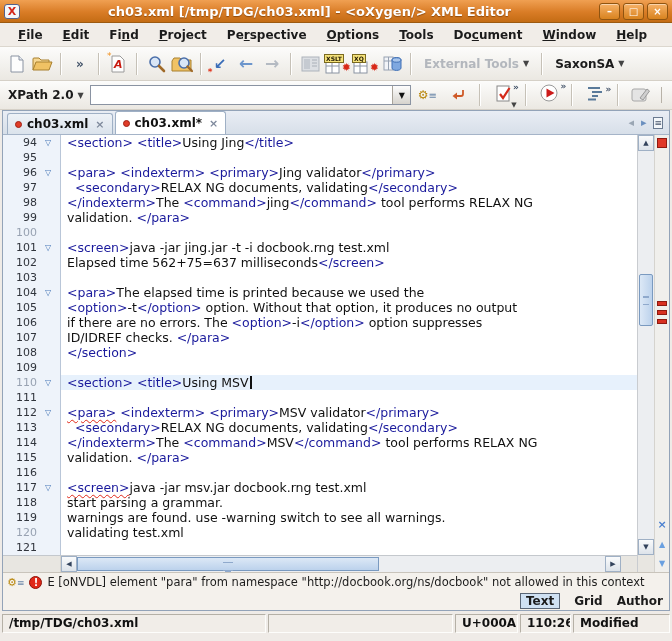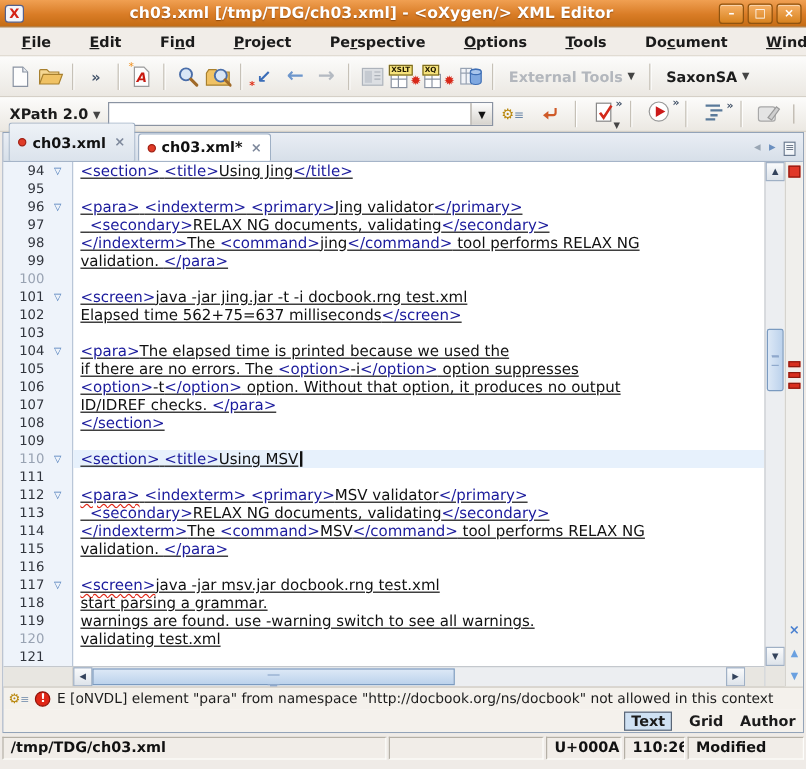--- a/index.html
+++ b/index.html
@@ -14,21 +14,21 @@
     color:#d42418; font-weight:bold; font-size:11px; line-height:13px; text-align:center; flex:none; }
   .title-text { flex:1; text-align:center; color:#fff; font-weight:bold; font-size:13px;
     text-shadow:0 1px 1px rgba(90,40,0,.55); white-space:nowrap; overflow:hidden; }
   .winbtns { display:flex; gap:3px; flex:none; }
   .winbtn { width:21px; height:17px; border-radius:3px; border:1px solid #8f5410;
     background:linear-gradient(#f7b167,#d8831f); color:#fff; font-size:10px; font-weight:bold;
     display:flex; align-items:center; justify-content:center; box-shadow:inset 0 1px 0 rgba(255,255,255,.45); }
 
   
   .menubar { height:24px; background:#f1ede8; border-bottom:1px solid #dcd7ce; display:flex;
-    align-items:center; padding-left:10px; gap:16px; flex:none; }
+    align-items:center; padding-left:10px; gap:4px; flex:none; }
   .menu-item { padding:2px 8px; font-weight:bold; font-size:12px; color:#1b1b1b; cursor:default; }
   .menu-item u { text-decoration:underline; }
 
   
   .toolbar { background:linear-gradient(#fcfcfb,#ebe8e2); border-bottom:1px solid #d5d0c7;
     display:flex; align-items:center; flex:none; }
   .tb1 { height:34px; padding:0 4px; gap:2px; }
   .tb2 { height:29px; padding:0 6px; gap:4px; }
   .tbbtn { height:26px; min-width:24px; display:flex; align-items:center; justify-content:center; position:relative; }
   .sep { width:2px; height:22px; border-left:1px solid #c6c1b7; border-right:1px solid #ffffff; margin:0 4px; flex:none; }
@@ -57,21 +57,21 @@
   .combo-btn { width:18px; background:linear-gradient(#fdfdfd,#d6d3cd); border-left:1px solid #a8a39a;
     display:flex; align-items:center; justify-content:center; font-size:8px; color:#111; }
   .sliver { width:5px; height:16px; border-left:1px solid #b8b2a8; margin-left:4px; }
 
   
   .central { margin:0 2px; border:1px solid #93a3b8; flex:none; height:501px; display:flex; flex-direction:column; background:#fff; }
 
   
   .tabbar { height:24px; background:linear-gradient(#e9edf4,#d7dfe9); border-bottom:1px solid #a5b4c8;
     display:flex; align-items:flex-end; padding-left:4px; flex:none; }
-  .tab { height:32px; display:flex; align-items:center; gap:5px; padding:0 7px; margin-right:2px;
+  .tab { height:21px; display:flex; align-items:center; gap:5px; padding:0 7px; margin-right:2px;
     border:1px solid #9fb0c5; border-bottom:none; border-radius:3px 3px 0 0;
     background:linear-gradient(#eef2f7,#dbe3ec); font-size:12px; font-weight:bold; color:#111; }
   .tab.active { background:#fff; height:23px;margin-top:16px; }
   .reddot { width:7px; height:7px; border-radius:50%; background:#e03c28; border:1px solid #a02014; flex:none; }
   .tabx { color:#7e899c; font-size:11px; font-weight:bold; margin-left:2px; }
   .tab-right { margin-left:auto; display:flex; align-items:center; gap:7px; padding:0 6px 4px 0; }
   .tabnav { font-size:11px; color:#9aa6b4; line-height:1; }
   .tabnav.next { color:#6a8fbf; }
   .tablist { width:12px; height:12px; border:1px solid #6a7a90; font-size:9px; line-height:10px;
     text-align:center; color:#44546a; background:#f4f7fa; }
@@ -79,21 +79,21 @@
   
   .editor { height:437px; display:flex; background:#fff; flex:none; }
   .left-col { flex:1; min-width:0; display:flex; flex-direction:column; }
   .content-row { height:420px; display:flex; }
   .gutter { width:58px; background:#eef3fa; border-right:1px solid #b9c6d8; flex:none;
     font-size:11px; color:#30343c; }
   .gut-line { height:15px; display:flex; align-items:center; }
   .gut-num { width:34px; text-align:right; }
   .gut-num.dim { color:#98a2b2; }
   .gut-fold { width:22px; text-align:center; color:#4a7ab8; font-size:8px; }
-  .code { flex:1; overflow:hidden; font-size:12.5px; color:#111;text-decoration:underline; }
+  .code { flex:1; overflow:hidden; font-size:12.5px; color:#111; }
   .code-line { height:15px; line-height:15px; white-space:pre; padding-left:6px; }
   .code-line.current { background:#e7f1fc; }
   .tag { color:#1a1a9c; }
   .sq { text-decoration:underline; text-decoration-style:wavy; text-decoration-color:#e02818;
         text-decoration-thickness:1px; text-underline-offset:2px; }
   .caret { display:inline-block; width:2px; height:13px; background:#111; vertical-align:-2px; margin-left:1px; }
 
   
   .hscroll { height:17px; display:flex; background:#eceef1; border-top:1px solid #c4c8cd; }
   .hspacer { width:58px; background:#e8e6e1; border-right:1px solid #d5d3ce; flex:none; }
@@ -132,21 +132,21 @@
   .modebar { height:19px; background:#f4f1ec; display:flex; align-items:center; gap:14px; padding:0 6px;
     font-size:12px; font-weight:bold; color:#1b1b1b; flex:none;justify-content:flex-end; }
   .mode { cursor:default; }
   .mode.active { border:1px solid #5a6676; background:#cfe1f3; padding:0 5px; }
 
   
   .statusbar { height:24px; background:#efebe7; display:flex; align-items:center; padding:2px; gap:2px;
     font-size:12px; font-weight:bold; color:#111; flex:none; }
   .cell { height:19px; border:1px solid; border-color:#b5b0a6 #fdfdfb #fdfdfb #b5b0a6;
     display:flex; align-items:center; padding:0 6px; background:#f1ede8; white-space:nowrap; overflow:hidden; }
-  .cell.path { width:320px; }
+  .cell.path { width:264px; }
   .cell.info { flex:1; }
   .cell.uni { width:63px; }
   .cell.pos { width:51px; }
   .cell.state { width:97px; }
   .bottomframe { height:7px; background:#efebe7; flex:none; }
 </style>
 </head>
 <body>
 
 <div class="window">
@@ -475,22 +475,22 @@
               <div class="code-line"></div>
               <div class="code-line"><span class="tag">&lt;para&gt;</span><span> </span><span class="tag">&lt;indexterm&gt;</span><span> </span><span class="tag">&lt;primary&gt;</span><span>Jing validator</span><span class="tag">&lt;/primary&gt;</span></div>
               <div class="code-line"><span>  </span><span class="tag">&lt;secondary&gt;</span><span>RELAX NG documents, validating</span><span class="tag">&lt;/secondary&gt;</span></div>
               <div class="code-line"><span class="tag">&lt;/indexterm&gt;</span><span>The </span><span class="tag">&lt;command&gt;</span><span>jing</span><span class="tag">&lt;/command&gt;</span><span> tool performs RELAX NG</span></div>
               <div class="code-line"><span>validation. </span><span class="tag">&lt;/para&gt;</span></div>
               <div class="code-line"></div>
               <div class="code-line"><span class="tag">&lt;screen&gt;</span><span>java -jar jing.jar -t -i docbook.rng test.xml</span></div>
               <div class="code-line"><span>Elapsed time 562+75=637 milliseconds</span><span class="tag">&lt;/screen&gt;</span></div>
               <div class="code-line"></div>
               <div class="code-line"><span class="tag">&lt;para&gt;</span><span>The elapsed time is printed because we used the</span></div>
+              <div class="code-line"><span class="tag">&lt;option&gt;</span><span>-t</span><span class="tag">&lt;/option&gt;</span><span> option. Without that option, it produces no output</span></div>
               <div class="code-line"><span>if there are no errors. The </span><span class="tag">&lt;option&gt;</span><span>-i</span><span class="tag">&lt;/option&gt;</span><span> option suppresses</span></div>
-              <div class="code-line"><span class="tag">&lt;option&gt;</span><span>-t</span><span class="tag">&lt;/option&gt;</span><span> option. Without that option, it produces no output</span></div>
               <div class="code-line"><span>ID/IDREF checks. </span><span class="tag">&lt;/para&gt;</span></div>
               <div class="code-line"><span class="tag">&lt;/section&gt;</span></div>
               <div class="code-line"></div>
               <div class="code-line current"><span class="tag">&lt;section&gt;</span><span> </span><span class="tag">&lt;title&gt;</span><span>Using MSV</span><span class="caret"></span></div>
               <div class="code-line"></div>
               <div class="code-line"><span class="tag sq">&lt;para&gt;</span><span> </span><span class="tag">&lt;indexterm&gt;</span><span> </span><span class="tag">&lt;primary&gt;</span><span>MSV validator</span><span class="tag">&lt;/primary&gt;</span></div>
               <div class="code-line"><span>  </span><span class="tag">&lt;secondary&gt;</span><span>RELAX NG documents, validating</span><span class="tag">&lt;/secondary&gt;</span></div>
               <div class="code-line"><span class="tag">&lt;/indexterm&gt;</span><span>The </span><span class="tag">&lt;command&gt;</span><span>MSV</span><span class="tag">&lt;/command&gt;</span><span> tool performs RELAX NG</span></div>
               <div class="code-line"><span>validation. </span><span class="tag">&lt;/para&gt;</span></div>
               <div class="code-line"></div>

